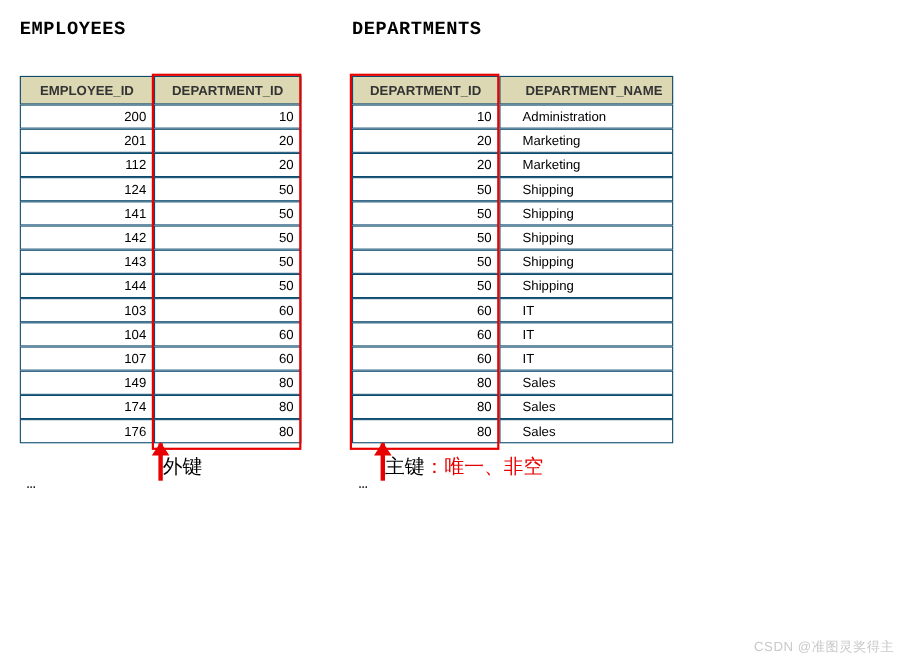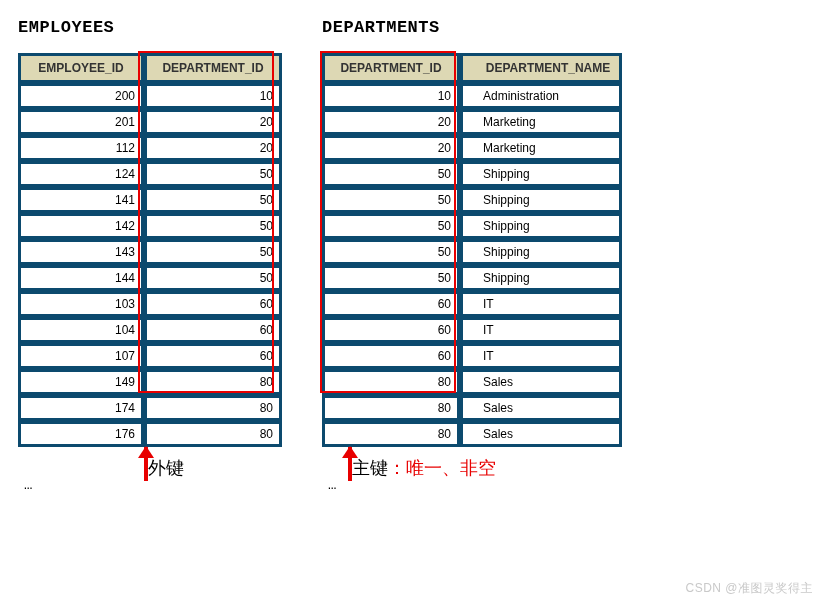--- a/index.html
+++ b/index.html
@@ -17,29 +17,29 @@
     gap: 40px;
   }
   .block {
     display: flex;
     flex-direction: column;
   }
   .title {
     font-weight: bold;
     font-family: "Courier New", monospace;
     font-size: 17px;
-    margin-bottom: 16px;
+    margin-bottom: 32px;
     letter-spacing: 0.5px;
   }
   table {
     border-collapse: separate;
     border-spacing: 0;
   }
   td {
-    border: 3px solid #0c4a6e;
+    border: 1px solid #0c4a6e;
     padding: 3px 6px;
     font-size: 12px;
     height: 14px;
     line-height: 14px;
     white-space: nowrap;
     background: #fff;
   }
   td.header {
     font-weight: bold;
     background: #ddd8b4;

